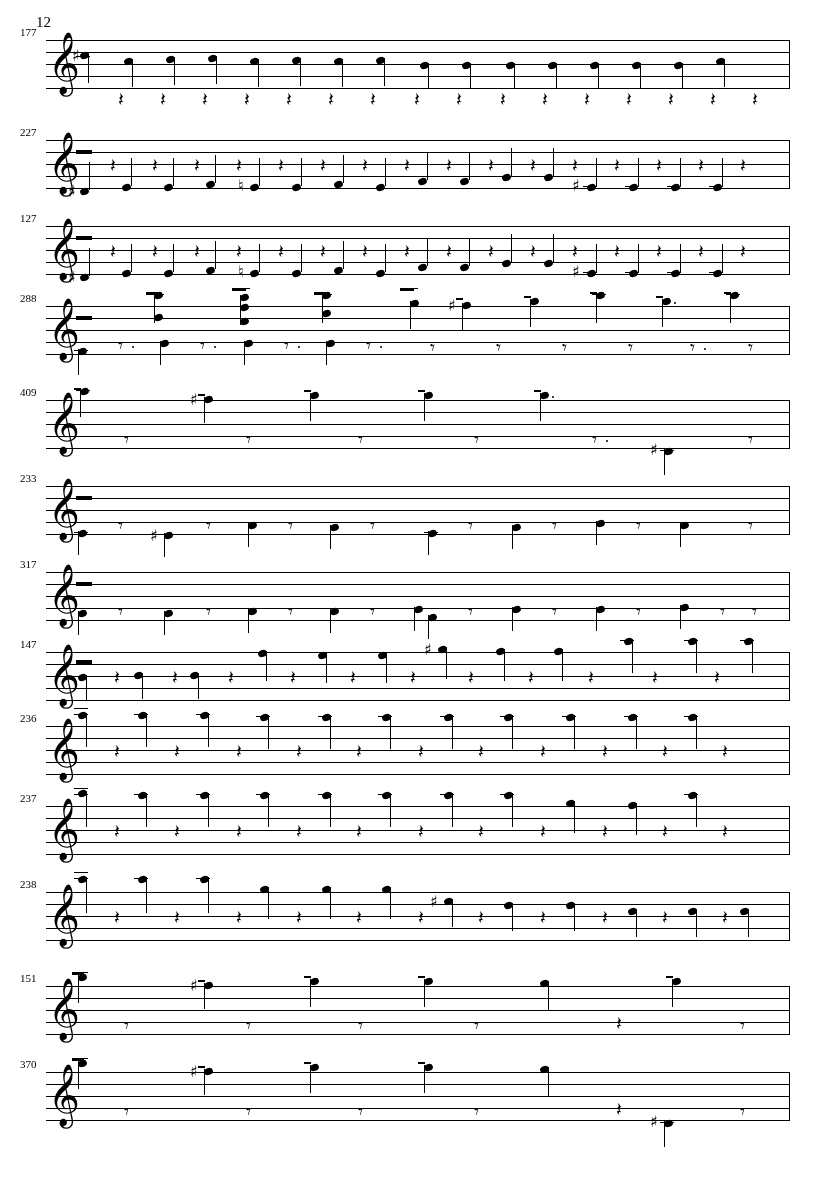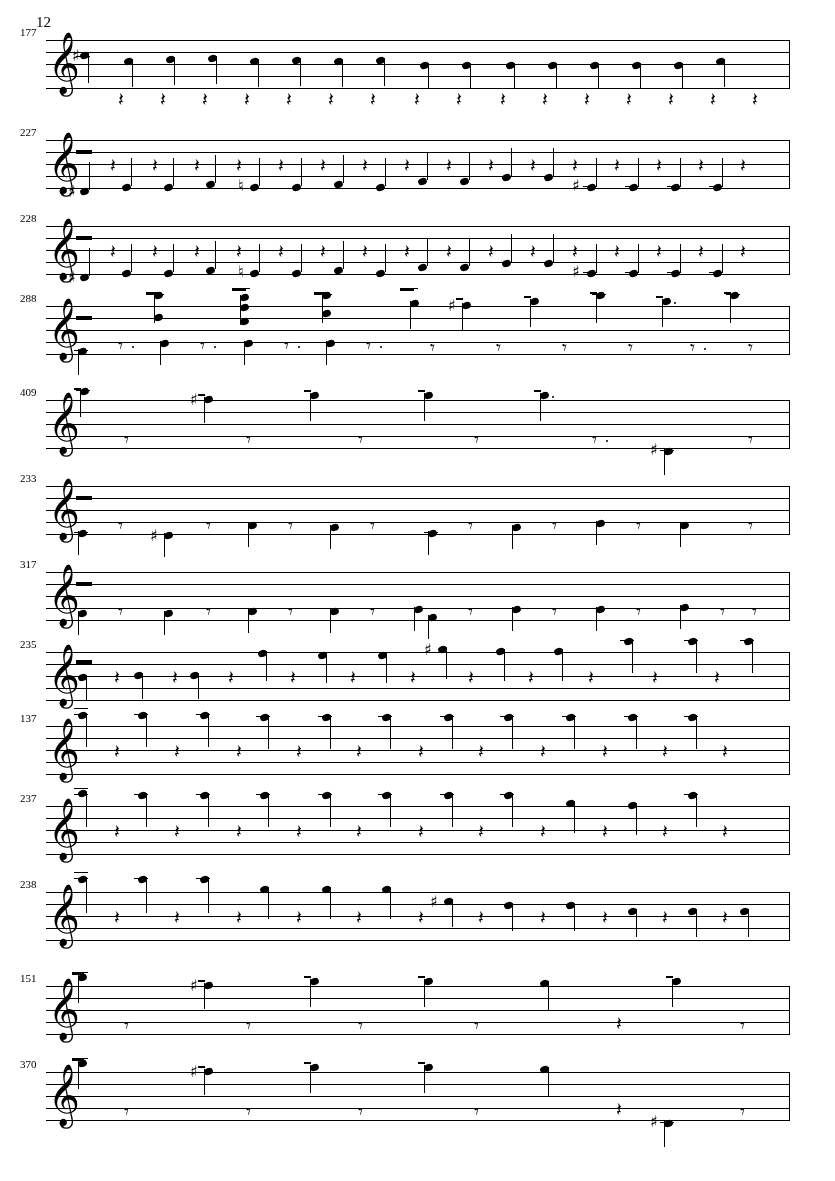--- a/index.html
+++ b/index.html
@@ -273,21 +273,21 @@
       <div class="glyph rest" style="left:530px; top:30px;">𝄽</div>
       <div class="glyph rest" style="left:572px; top:30px;">𝄽</div>
       <div class="glyph rest" style="left:614px; top:30px;">𝄽</div>
       <div class="glyph rest" style="left:656px; top:30px;">𝄽</div>
       <div class="glyph rest" style="left:698px; top:30px;">𝄽</div>
       <div class="glyph rest" style="left:740px; top:30px;">𝄽</div>
     </div>
   </div>
 
   <div class="system" style="top:212px;">
-    <div class="measure-label">228</div>
+    <div class="measure-label">127</div>
     <div class="staff">
       <div class="ln"></div>
         <div class="ln"></div>
         <div class="ln"></div>
         <div class="ln"></div>
         <div class="ln"></div>
       <div class="barline-end"></div>
     </div>
     <div class="clef" style="left:48px; top:10px;">𝄞</div>
     <div class="meas-rest" style="left:76px; top:24px;"></div>
@@ -576,21 +576,21 @@
         <div class="stem" style="left:596px; top:49px; height:24px;"></div>
       <div class="glyph rest" style="left:636px; top:44px;">𝄾</div>
       <div class="nh" style="left:680px; top:46px;"></div>
         <div class="stem" style="left:680px; top:47px; height:24px;"></div>
       <div class="glyph rest" style="left:720px; top:44px;">𝄾</div>
       <div class="glyph rest" style="left:752px; top:44px;">𝄾</div>
     </div>
   </div>
 
   <div class="system" style="top:638px;">
-    <div class="measure-label">235</div>
+    <div class="measure-label">147</div>
     <div class="staff">
       <div class="ln"></div>
         <div class="ln"></div>
         <div class="ln"></div>
         <div class="ln"></div>
         <div class="ln"></div>
       <div class="barline-end"></div>
     </div>
     <div class="clef" style="left:48px; top:10px;">𝄞</div>
     <div class="meas-rest" style="left:76px; top:22px;"></div>
@@ -635,21 +635,21 @@
       <div class="glyph rest" style="left:410px; top:30px;">𝄽</div>
       <div class="glyph rest" style="left:468px; top:30px;">𝄽</div>
       <div class="glyph rest" style="left:528px; top:30px;">𝄽</div>
       <div class="glyph rest" style="left:588px; top:30px;">𝄽</div>
       <div class="glyph rest" style="left:652px; top:30px;">𝄽</div>
       <div class="glyph rest" style="left:714px; top:30px;">𝄽</div>
     </div>
   </div>
 
   <div class="system" style="top:712px;">
-    <div class="measure-label">137</div>
+    <div class="measure-label">236</div>
     <div class="staff">
       <div class="ln"></div>
         <div class="ln"></div>
         <div class="ln"></div>
         <div class="ln"></div>
         <div class="ln"></div>
       <div class="barline-end"></div>
     </div>
     <div class="clef" style="left:48px; top:10px;">𝄞</div>
 

